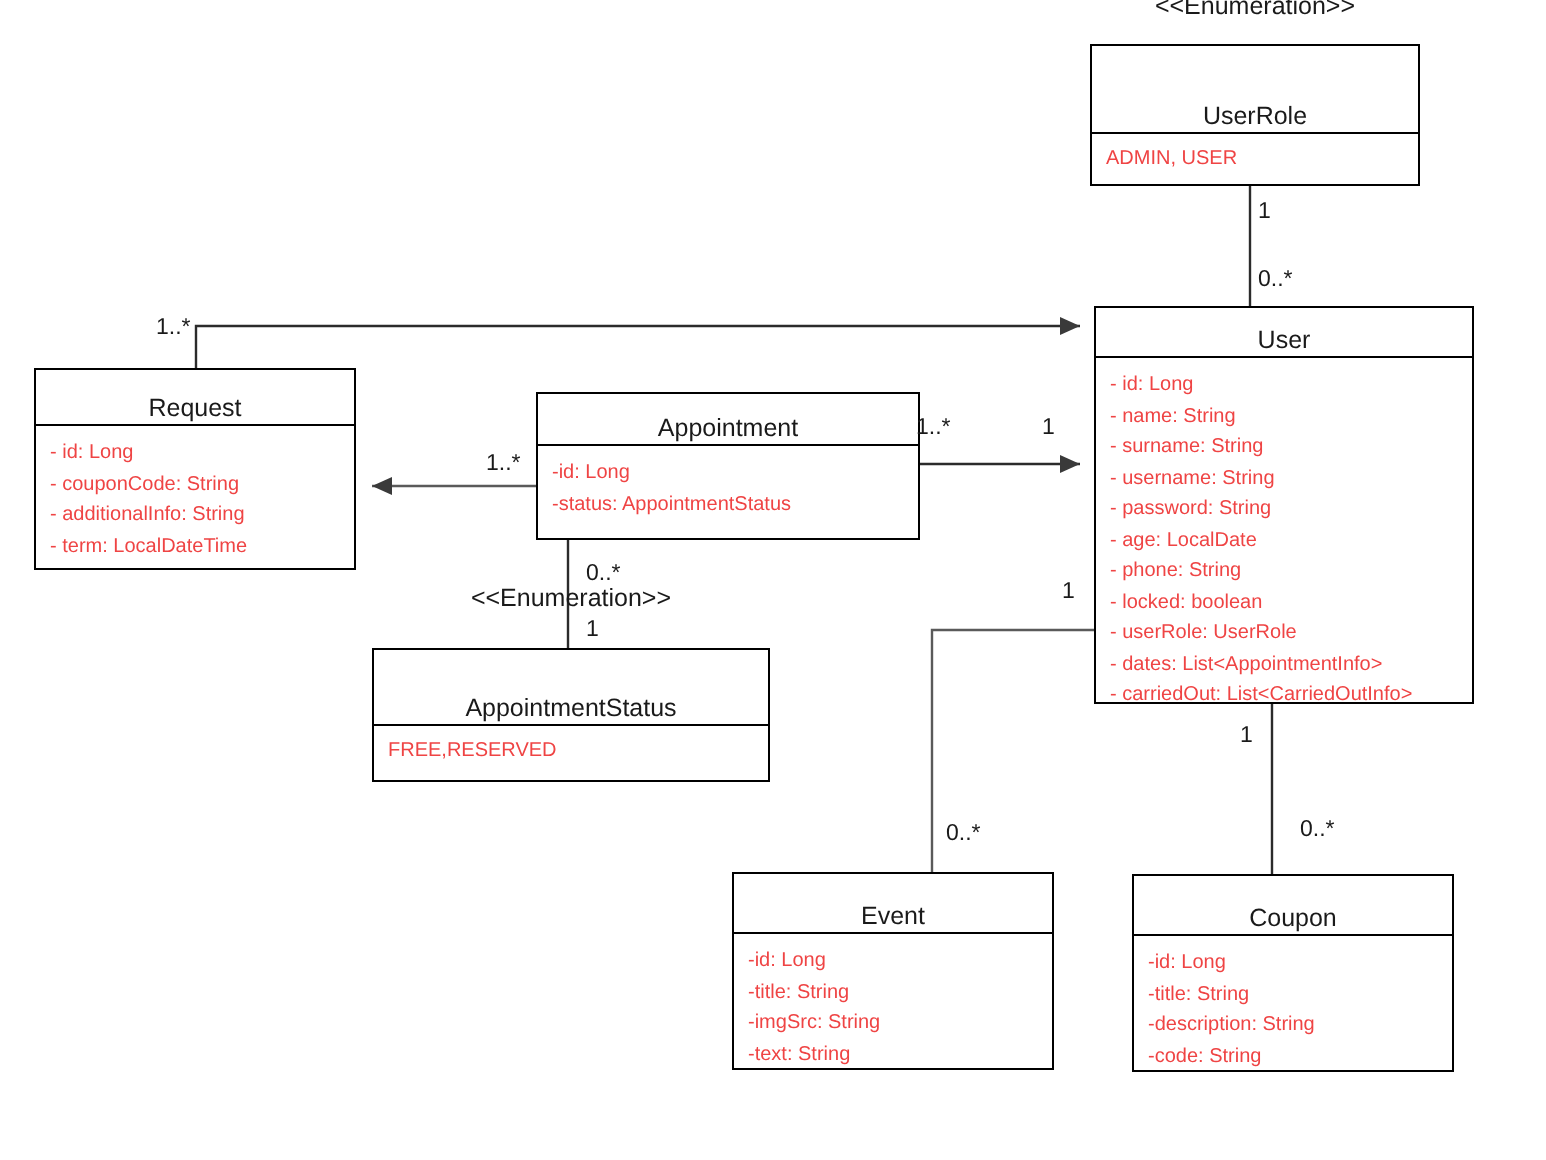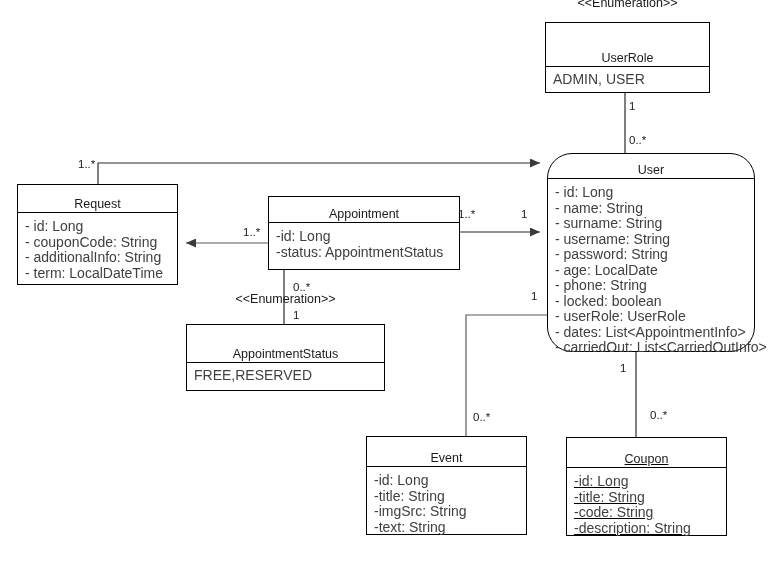--- a/index.html
+++ b/index.html
@@ -55,22 +55,22 @@
     white-space: nowrap;
   }
   .uml-title {
     font-size: 12.5px;
     line-height: 15px;
     white-space: nowrap;
   }
   .uml-body {
     box-sizing: border-box;
     padding: 6px 7px 4px 7px;
-    font-size: 14px;
-    color: #404040;
+    font-size: 10px;
+    color: #ef4444;
     line-height: 15.5px;
   }
   .uml-body.enumvals {
     padding-top: 5px;
   }
   .attr {
     white-space: nowrap;
     display: block;
   }
   .mult {
@@ -126,21 +126,21 @@
   <div class="umlbox" style="left:545px; top:22px; width:165px; height:71px;">
     <div class="uml-header" style="height:44px;">
       <span class="uml-stereotype">&lt;&lt;Enumeration&gt;&gt;</span>
       <span class="uml-title">UserRole</span>
     </div>
     <div class="uml-body enumvals">
       <span class="attr">ADMIN, USER</span>
     </div>
   </div>
 
-  <div class="umlbox" style="left:547px; top:153px; width:208px; height:199px;border-radius:25px;">
+  <div class="umlbox" style="left:547px; top:153px; width:190px; height:199px;">
     <div class="uml-header" style="height:25px;">
       <span class="uml-title">User</span>
     </div>
     <div class="uml-body">
       <span class="attr">- id: Long</span>
       <span class="attr">- name: String</span>
       <span class="attr">- surname: String</span>
       <span class="attr">- username: String</span>
       <span class="attr">- password: String</span>
       <span class="attr">- age: LocalDate</span>
@@ -189,29 +189,29 @@
       <span class="uml-title">Event</span>
     </div>
     <div class="uml-body">
       <span class="attr">-id: Long</span>
       <span class="attr">-title: String</span>
       <span class="attr">-imgSrc: String</span>
       <span class="attr">-text: String</span>
     </div>
   </div>
 
-  <div class="umlbox" style="left:566px; top:437px; width:161px; height:99px;text-decoration:underline;">
+  <div class="umlbox" style="left:566px; top:437px; width:161px; height:99px;">
     <div class="uml-header" style="height:30px;">
       <span class="uml-title">Coupon</span>
     </div>
     <div class="uml-body">
       <span class="attr">-id: Long</span>
       <span class="attr">-title: String</span>
+      <span class="attr">-description: String</span>
       <span class="attr">-code: String</span>
-      <span class="attr">-description: String</span>
     </div>
   </div>
 
   <span class="mult" style="left:78px; top:158px;">1..*</span>
 
   <span class="mult" style="left:629px; top:100px;">1</span>
   <span class="mult" style="left:629px; top:134px;">0..*</span>
 
   <span class="mult" style="left:243px; top:226px;">1..*</span>
 

